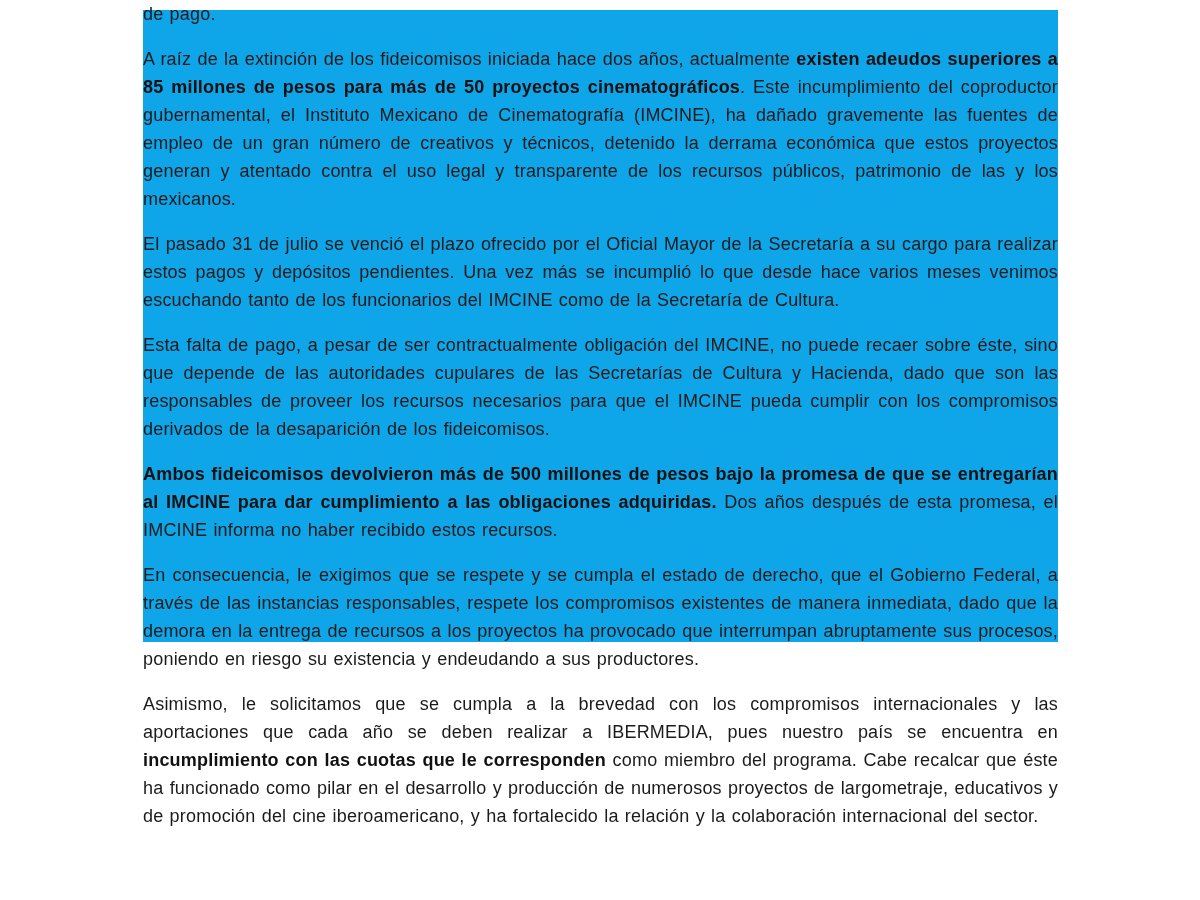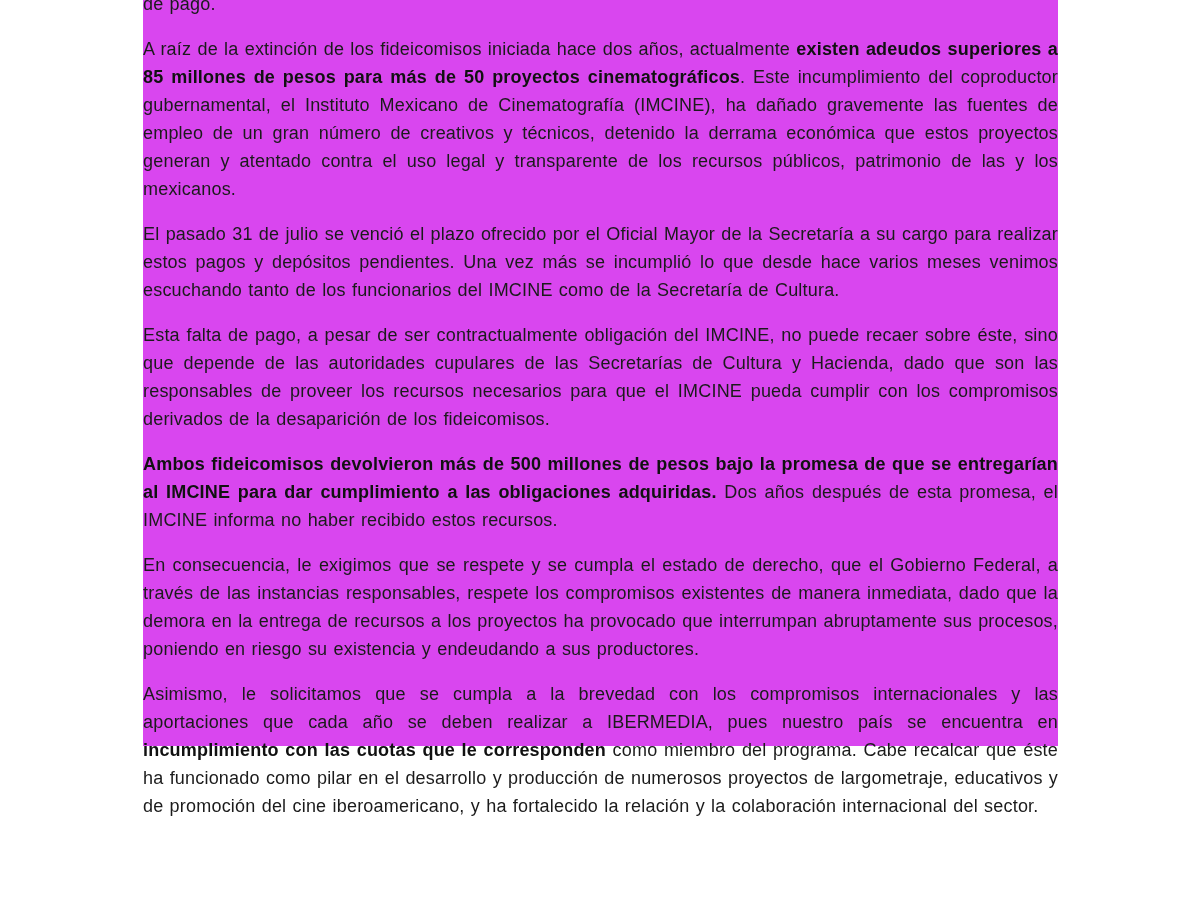--- a/index.html
+++ b/index.html
@@ -5,25 +5,25 @@
   * { margin: 0; padding: 0; box-sizing: border-box; }
   html, body {
     width: 1200px;
     height: 900px;
     background: #ffffff;
     overflow: hidden;
     font-family: "Liberation Sans", "DejaVu Sans", sans-serif;
   }
   .page {
     position: absolute;
-    top: 0;
+    top: 10px;
     left: 143px;
     width: 915px;
-    height: 746px;
-    background: #d946ef;
+    height: 632px;
+    background: #0ea5e9;
     color: #1b1b1b;
   }
   .para {
     font-size: 18px;
     line-height: 28px;
     letter-spacing: 0.2px;
     text-align: justify;
     margin: 0 0 17px 0;
     word-spacing: 1px;
   }

